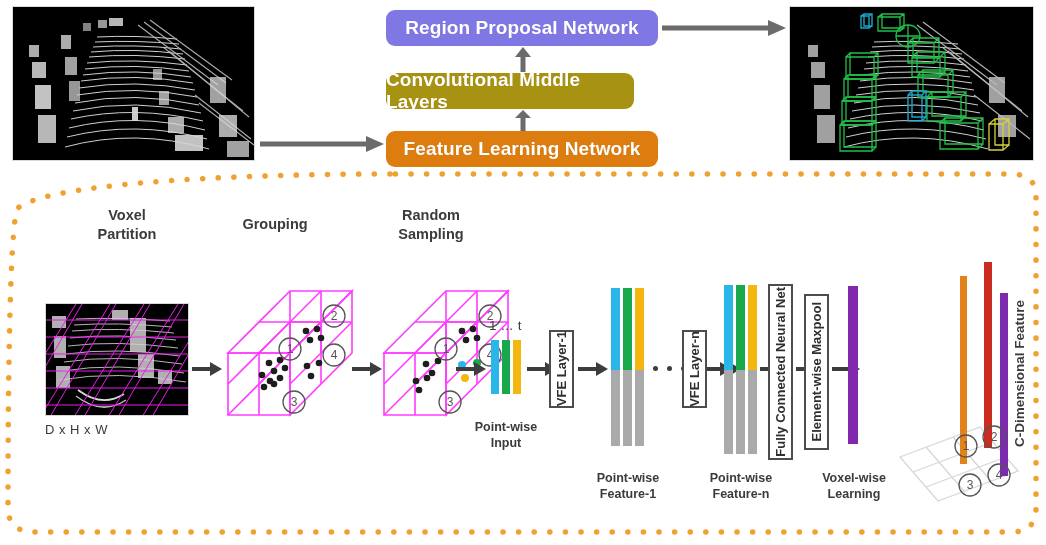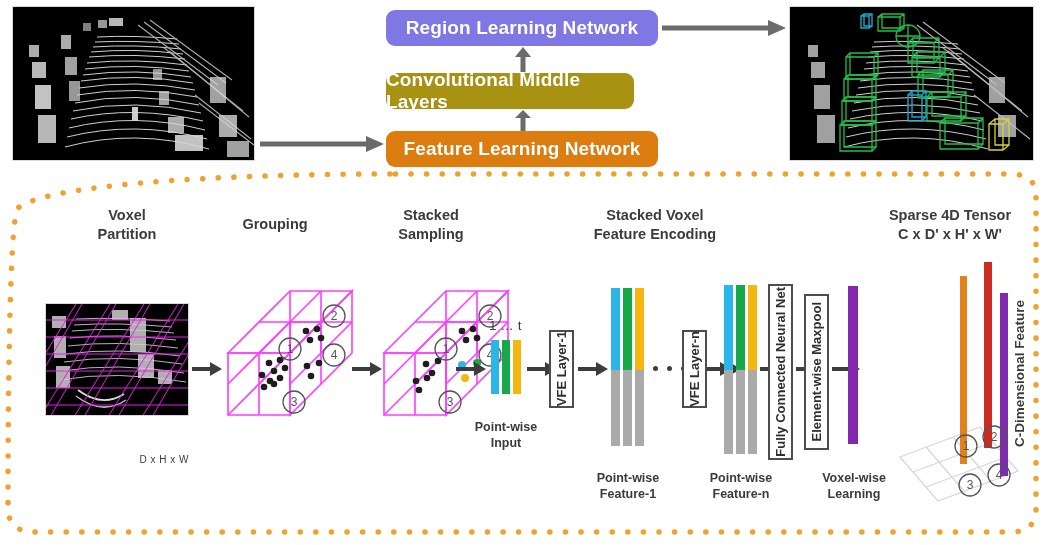--- a/index.html
+++ b/index.html
@@ -161,21 +161,21 @@
       </g>
     </svg>
   </div>
 
   <svg class="abs" style="left:258px; top:133px; width:128px; height:22px;">
     <line x1="2" y1="11" x2="108" y2="11" stroke="#6b6b6b" stroke-width="5"></line>
     <polygon points="108,3 126,11 108,19" fill="#6b6b6b"></polygon>
   </svg>
 
   <div class="pill" style="left:386px; top:10px; width:272px; height:36px; background:#7f77e3;">
-    <span>Region Learning Network</span>
+    <span>Region Proposal Network</span>
   </div>
   <div class="pill" style="left:386px; top:73px; width:248px; height:36px; background:#a89212;">
     <span>Convolutional Middle Layers</span>
   </div>
   <div class="pill" style="left:386px; top:131px; width:272px; height:36px; background:#dd7d0f;">
     <span>Feature Learning Network</span>
   </div>
 
   <svg class="abs" style="left:512px; top:110px; width:22px; height:22px;">
     <line x1="11" y1="21" x2="11" y2="7" stroke="#6b6b6b" stroke-width="5"></line>
@@ -255,26 +255,22 @@
   </div>
 
   <svg class="dotted-panel" viewBox="0 0 1038 369">
     <path d="M 386 6 C 200 6, 40 18, 14 40 C 4 50, 4 300, 4 340 C 4 358, 16 364, 30 364
              L 1008 364 C 1024 364, 1032 356, 1032 340 L 1032 28 C 1032 12, 1022 6, 1006 6 Z" fill="none" stroke="#f0a231" stroke-width="5.5" stroke-linecap="round" stroke-dasharray="0.1 15.5"></path>
   </svg>
 
   <div class="caption" style="left:67px; top:206px; width:120px;">Voxel
 Partition</div>
   <div class="caption" style="left:215px; top:215px; width:120px;">Grouping</div>
-  <div class="caption" style="left:366px; top:206px; width:130px;">Stacked
+  <div class="caption" style="left:366px; top:206px; width:130px;">Random
 Sampling</div>
-  <div class="caption" style="left:555px; top:206px; width:200px;">Stacked Voxel
-Feature Encoding</div>
-  <div class="caption" style="left:860px; top:206px; width:180px;">Sparse 4D Tensor
-C x D' x H' x W'</div>
 
   <div class="scene" style="left:45px; top:303px; width:144px; height:113px;">
     <svg width="144" height="113" viewBox="0 0 144 113">
       <rect width="144" height="113" fill="#000"></rect>
       <g stroke="#c9c9c9" fill="none" stroke-width=".9">
         <path d="M22 42 Q70 36 132 44"></path>
         <path d="M20 50 Q70 43 134 52"></path>
         <path d="M18 58 Q70 50 136 60"></path>
         <path d="M16 67 Q70 58 138 69"></path>
         <path d="M14 76 Q70 66 140 78"></path>
@@ -308,21 +304,21 @@
         <path d="M72 113 L138 0"></path>
           <path d="M106 113 L172 0"></path>
         <path d="M30 0 L-40 113"></path>
           <path d="M64 0 L-6 113"></path>
           <path d="M98 0 L28 113"></path>
         <path d="M132 0 L62 113"></path>
           <path d="M166 0 L96 113"></path>
       </g>
     </svg>
   </div>
-  <div class="tiny-label" style="left:45px; top:422px; width:144px; text-align:right; font-size:10px; letter-spacing:.5px;margin-top:32px;">D x H x W</div>
+  <div class="tiny-label" style="left:45px; top:422px; width:144px; text-align:left; font-size:13px; letter-spacing:.5px;">D x H x W</div>
 
   <svg class="abs" style="left:192px; top:361px; width:30px; height:16px;">
     <line x1="0" y1="8" x2="19" y2="8" stroke="#3d3d3d" stroke-width="4"></line>
     <polygon points="18,1 30,8 18,15" fill="#3d3d3d"></polygon>
   </svg>
 
   <svg class="abs" style="left:222px; top:283px; width:135px; height:136px;" viewBox="0 0 135 136">
     <g stroke="#ff3cff" fill="none" stroke-width="1.6">
 
       <path d="M6 70 L6 132 L68 132 L68 70 Z"></path>

